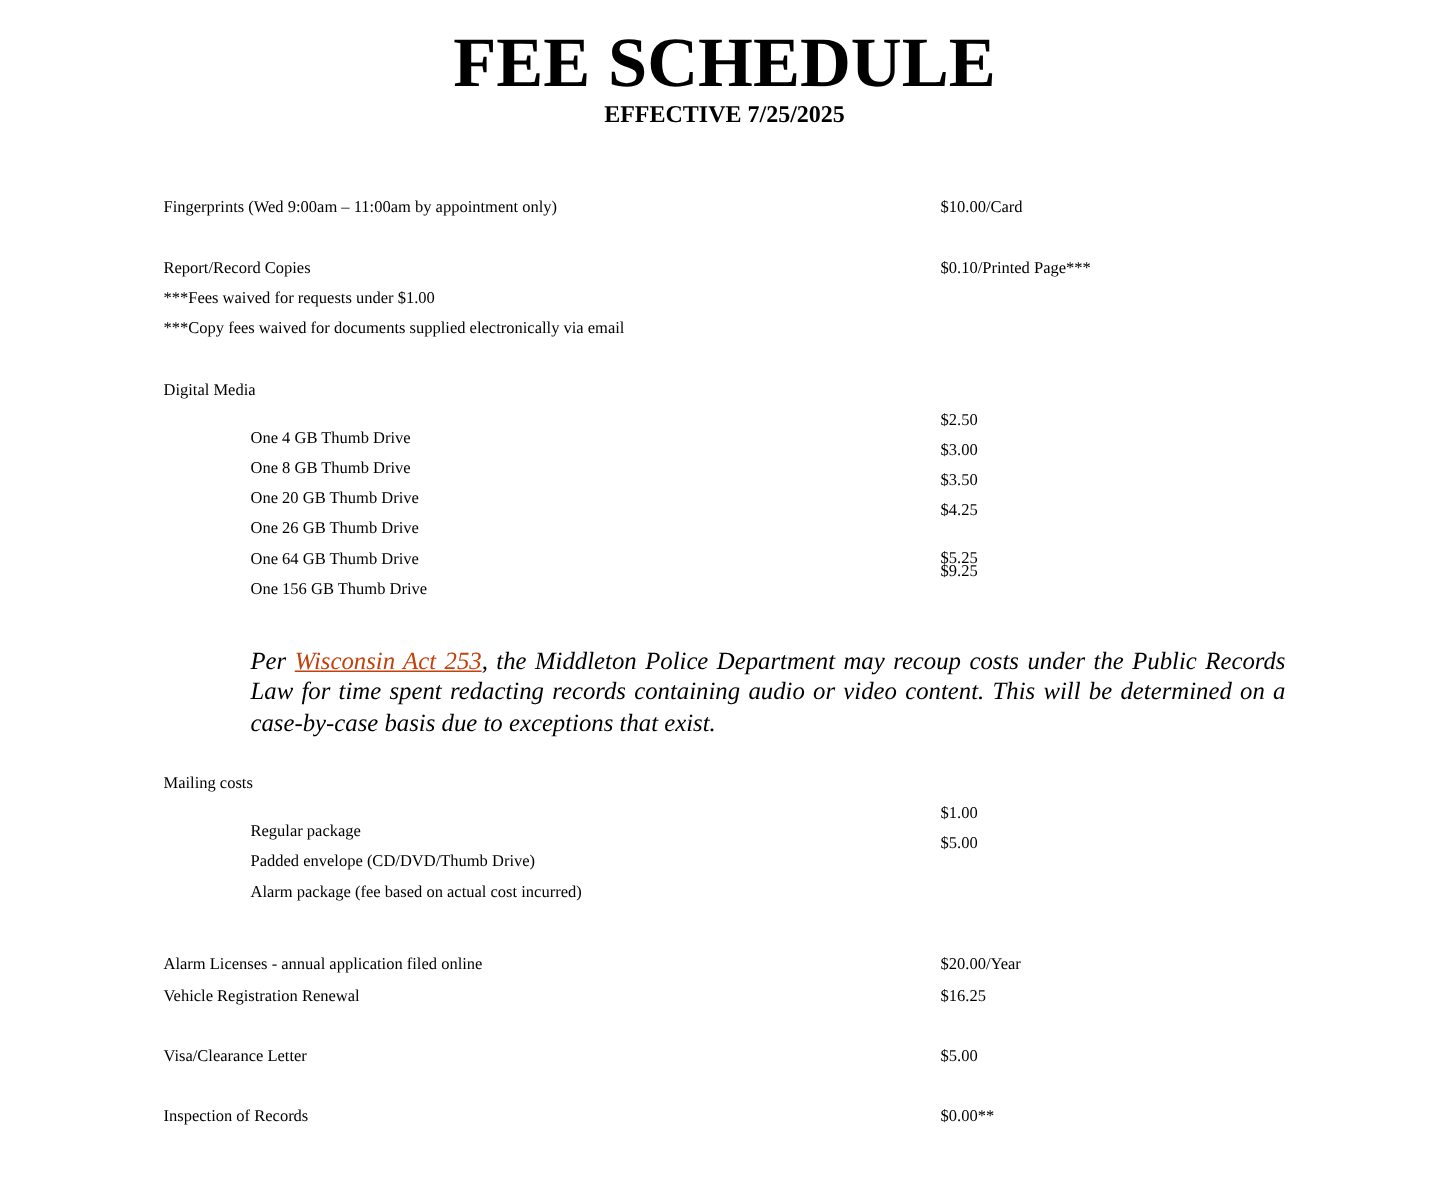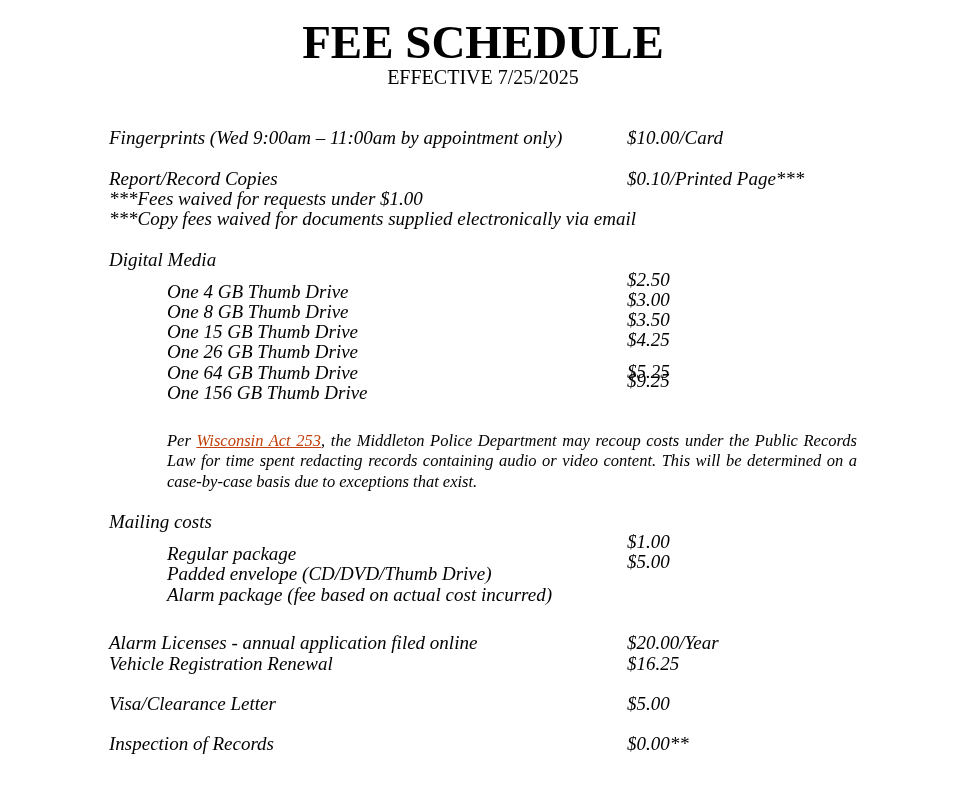--- a/index.html
+++ b/index.html
@@ -8,24 +8,24 @@
       font-family: "Liberation Serif", "DejaVu Serif", serif;
       color: #000000;
     }
     .title {
       position: absolute; left: 0; width: 966px; top: 14px;
       text-align: center; font-weight: bold; font-size: 47px; line-height: 56px;
       letter-spacing: 0px;
     }
     .subtitle {
       position: absolute; left: 0; width: 966px; top: 67px;
-      text-align: center; font-weight: normal; font-size: 20px; line-height: 20px;
+      text-align: center; font-weight: bold; font-size: 16px; line-height: 20px;
     }
     .line {
-      position: absolute; font-size: 19px; line-height: 20px; white-space: nowrap; font-style: italic;
+      position: absolute; font-size: 11px; line-height: 20px; white-space: nowrap;
     }
     .col-label { left: 109px; }
     .col-indent { left: 167px; margin-top: 12px; }
     .col-price { left: 627px; }
     .note {
       position: absolute; left: 167px; top: 431px; width: 690px;
       font-style: italic; font-size: 16.5px; line-height: 20.3px;
       text-align: justify;
     }
     .note a { color: #c2410c; text-decoration: underline; }
@@ -47,21 +47,21 @@
   <div class="line col-label" style="top:209px">***Copy fees waived for documents supplied electronically via email</div>
 
   <div class="line col-label" style="top:250px">Digital Media</div>
 
   <div class="line col-indent" style="top:270px">One 4 GB Thumb Drive</div>
   <div class="line col-price" style="top:270px">$2.50</div>
 
   <div class="line col-indent" style="top:290px">One 8 GB Thumb Drive</div>
   <div class="line col-price" style="top:290px">$3.00</div>
 
-  <div class="line col-indent" style="top:310px">One 15 GB Thumb Drive</div>
+  <div class="line col-indent" style="top:310px">One 20 GB Thumb Drive</div>
   <div class="line col-price" style="top:310px">$3.50</div>
 
   <div class="line col-indent" style="top:330px">One 26 GB Thumb Drive</div>
   <div class="line col-price" style="top:330px">$4.25</div>
 
   <div class="line col-indent" style="top:351px">One 64 GB Thumb Drive</div>
   <div class="line col-price" style="top:362px">$5.25</div>
 
   <div class="line col-indent" style="top:371px">One 156 GB Thumb Drive</div>
   <div class="line col-price" style="top:371px">$9.25</div>

